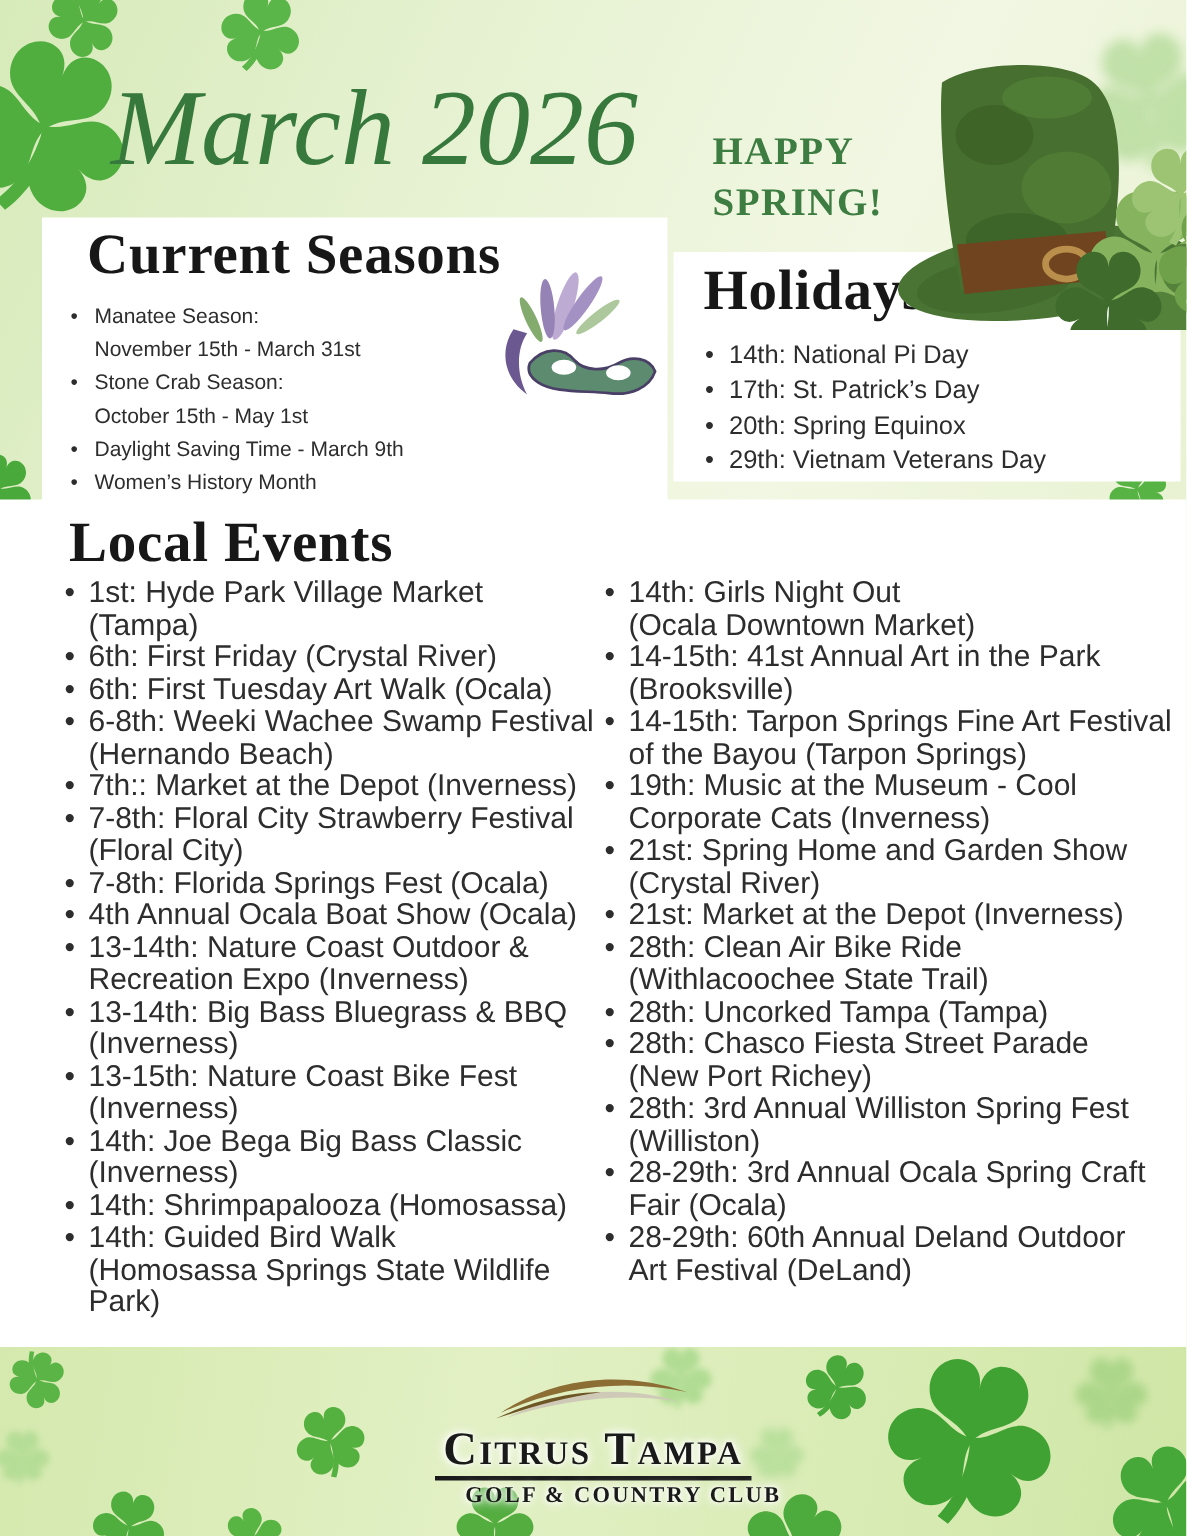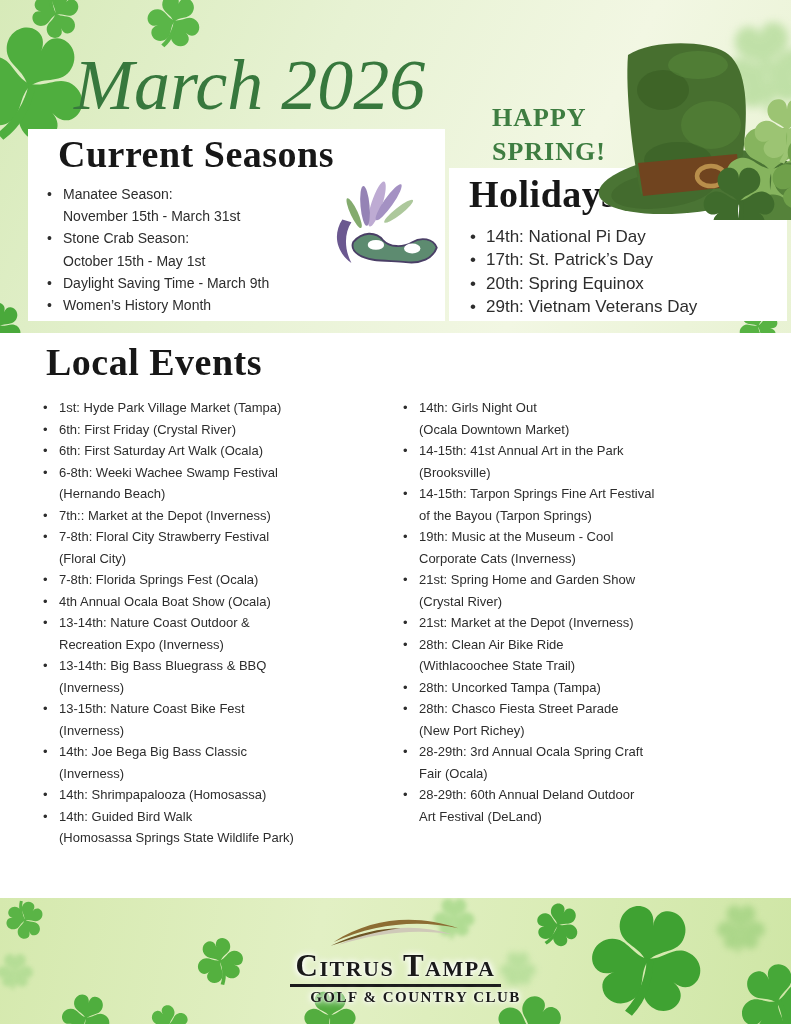--- a/index.html
+++ b/index.html
@@ -1,38 +1,38 @@
 <!DOCTYPE html>
 <html><head>
 <meta charset="utf-8">
 <style>
   html,body{margin:0;padding:0;}
   .page{position:relative;width:791px;height:1024px;overflow:hidden;
         font-family:"Liberation Sans",sans-serif;
         background:linear-gradient(115deg,#d7eab9 0%,#e7f2d3 28%,#f2f7e3 52%,#e6f1cf 80%,#d5e9b2 100%);}
   .clover{position:absolute;z-index:1;}
   .panel{position:absolute;background:#fff;z-index:2;}
-  #panel-seasons{left:28px;top:129px;width:417px;height:192px;}
+  #panel-seasons{left:28px;top:145px;width:417px;height:192px;}
   #panel-holidays{left:449px;top:168px;width:338px;height:153px;}
   #main{position:absolute;left:0;top:333px;width:791px;height:565px;background:#fff;z-index:2;}
   h1.title{position:absolute;left:62px;top:34px;z-index:2;margin:12px;
            font:italic 400 72px/1.1 "Liberation Serif",serif;color:#37783d;}
-  .greeting{position:absolute;left:475px;top:84px;z-index:2;margin:17px;
+  .greeting{position:absolute;left:475px;top:84px;z-index:2;margin:0;
             font:700 26px/34px "Liberation Serif",serif;color:#3e7d41;
             letter-spacing:1px;white-space:pre-line;}
   h2{margin:0;font:700 38px/1.15 "Liberation Serif",serif;color:#171717;letter-spacing:.5px;}
   #panel-seasons h2{margin:4px 0 6px 30px;}
   #panel-holidays h2{margin:5px 0 8px 20px;}
   #main h2{margin:8px 0 0 46px;}
   ul.blist{list-style:none;margin:0;padding:0;color:#2d2d2d;}
   ul.blist li{position:relative;padding-left:17px;white-space:pre-line;}
   ul.blist li::before{content:"\2022";position:absolute;left:1px;}
   #panel-seasons ul{margin-left:18px;font-size:14px;line-height:22.3px;}
   #panel-holidays ul{margin-left:20px;font-size:17px;line-height:23.5px;}
-  .events{position:absolute;top:64px;font-size:13px;line-height:21.5px;}
+  .events{position:absolute;top:52px;font-size:20px;line-height:21.5px;}
   #events-left{left:42px;width:358px;}
   #events-right{left:402px;width:383px;}
   #mask-art{position:absolute;left:326px;top:177px;width:118px;height:94px;z-index:3;}
   #hat-art{position:absolute;left:593px;top:40px;width:200px;height:180px;z-index:3;}
   #band{position:absolute;left:0;top:898px;width:791px;height:126px;overflow:hidden;z-index:2;
         background:linear-gradient(100deg,#d5e9ae 0%,#e2f0c4 40%,#daecb6 70%,#cfe6a6 100%);}
   #band .clover{z-index:2;}
   #logo{position:absolute;left:0;right:0;top:12px;text-align:center;z-index:3;}
   #logo svg{display:block;margin:0 auto 1px auto;}
   .logo-name{display:inline-block;font:700 31px/1.1 "Liberation Serif",serif;font-variant:small-caps;
@@ -132,21 +132,21 @@
       <li>20th: Spring Equinox</li>
       <li>29th: Vietnam Veterans Day</li>
     </ul>
   </section>
 
   <section id="main">
     <h2>Local Events</h2>
     <ul class="blist events" id="events-left">
       <li>1st: Hyde Park Village Market (Tampa)</li>
       <li>6th: First Friday (Crystal River)</li>
-      <li>6th: First Saturday Art Walk (Ocala)</li>
+      <li>6th: First Tuesday Art Walk (Ocala)</li>
       <li>6-8th: Weeki Wachee Swamp Festival
 (Hernando Beach)</li>
       <li>7th:: Market at the Depot (Inverness)</li>
       <li>7-8th: Floral City Strawberry Festival
 (Floral City)</li>
       <li>7-8th: Florida Springs Fest (Ocala)</li>
       <li>4th Annual Ocala Boat Show (Ocala)</li>
       <li>13-14th: Nature Coast Outdoor &amp;
 Recreation Expo (Inverness)</li>
       <li>13-14th: Big Bass Bluegrass &amp; BBQ
@@ -169,20 +169,22 @@
       <li>19th: Music at the Museum - Cool
 Corporate Cats (Inverness)</li>
       <li>21st: Spring Home and Garden Show
 (Crystal River)</li>
       <li>21st: Market at the Depot (Inverness)</li>
       <li>28th: Clean Air Bike Ride
 (Withlacoochee State Trail)</li>
       <li>28th: Uncorked Tampa (Tampa)</li>
       <li>28th: Chasco Fiesta Street Parade
 (New Port Richey)</li>
+      <li>28th: 3rd Annual Williston Spring Fest
+(Williston)</li>
       <li>28-29th: 3rd Annual Ocala Spring Craft
 Fair (Ocala)</li>
       <li>28-29th: 60th Annual Deland Outdoor
 Art Festival (DeLand)</li>
     </ul>
   </section>
 
   <div id="band">
     <svg class="clover" viewBox="0 0 100 100" style="left:3px;top:0px;width:44px;height:44px;color:#5ab446;transform:rotate(160deg);">
         <use href="#clover-shape"></use>

